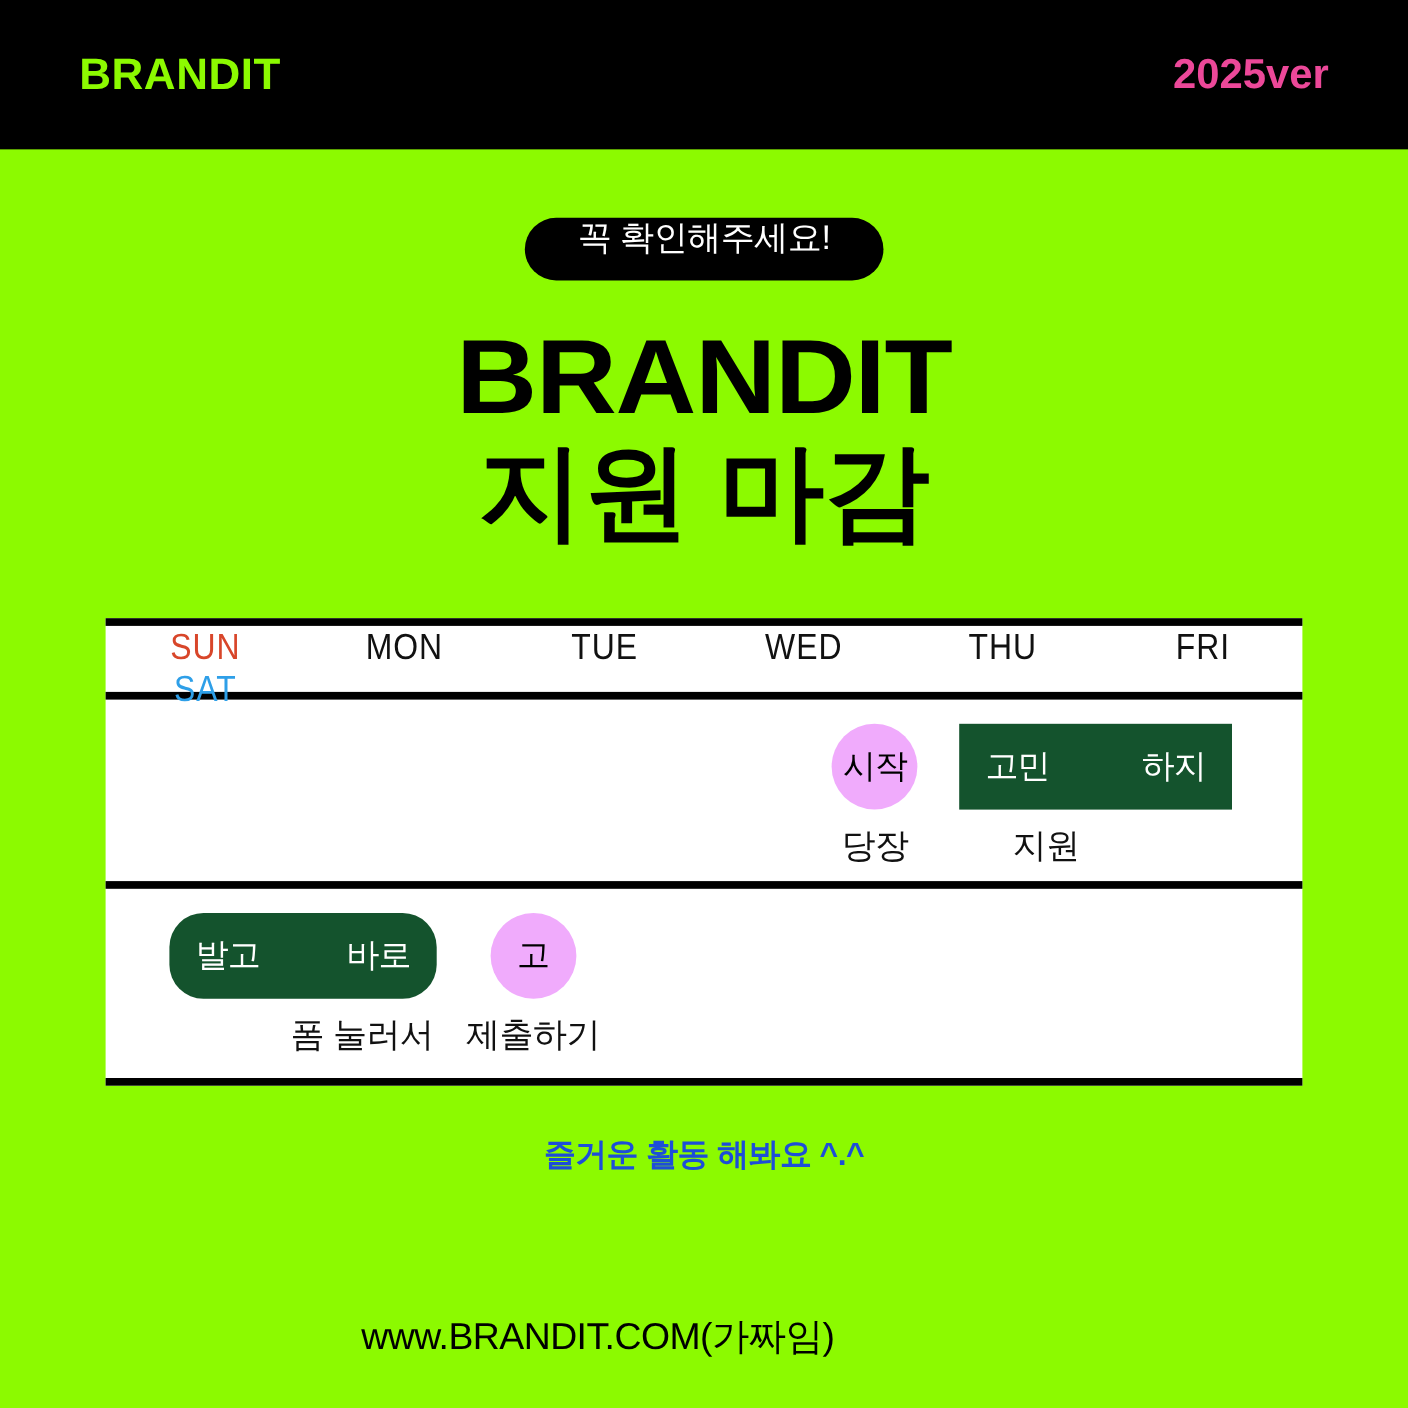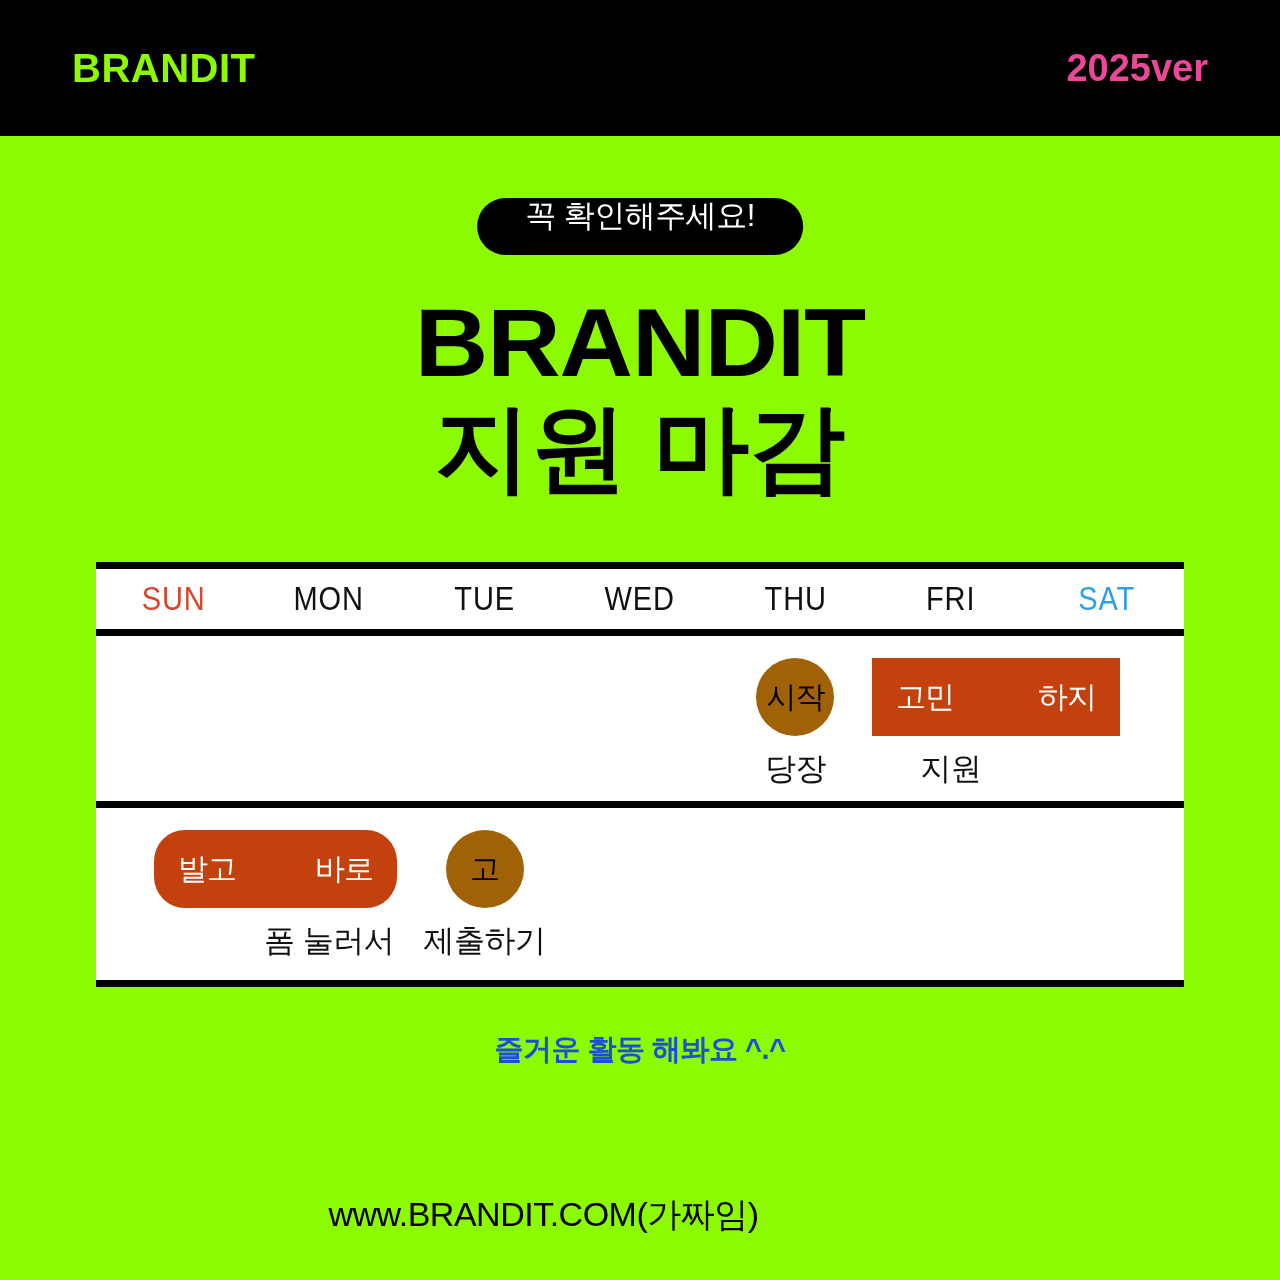--- a/index.html
+++ b/index.html
@@ -101,21 +101,21 @@
     position: absolute;
     left: 96px;
     top: 426px;
     width: 1088px;
     background: #FFFFFF;
     border-top: 7px solid #000000;
     border-bottom: 7px solid #000000;
   }
   .cal-head {
     display: grid;
-    grid-template-columns: repeat(7, 1fr);
+    grid-template-columns: repeat(6, 1fr);
     height: 67px;
     align-items: center;
     border-bottom: 7px solid #000000;
   }
   .cal-head .daycell {
     text-align: center;
     font-size: 33px;
     font-weight: 500;
     letter-spacing: 1px;
     color: #111111;
@@ -140,37 +140,37 @@
 
   
   .marker-circle {
     position: absolute;
     left: 50%;
     transform: translateX(-50%);
     top: 22px;
     width: 78px;
     height: 78px;
     border-radius: 50%;
-    background: #a16207;
+    background: #f0abfc;
     display: flex;
     align-items: center;
     justify-content: center;
     color: #000000;
     font-size: 30px;
     font-weight: 500;
     letter-spacing: -1px;
     line-height: 1;
   }
 
   
   .marker-bar {
     position: absolute;
     top: 22px;
     height: 78px;
-    background: #c2410c;
+    background: #14532d;
     color: #FFFFFF;
     display: flex;
     align-items: center;
     justify-content: space-between;
     padding: 0 24px;
     font-size: 30px;
     font-weight: 500;
     letter-spacing: -1px;
     line-height: 1;
   }

